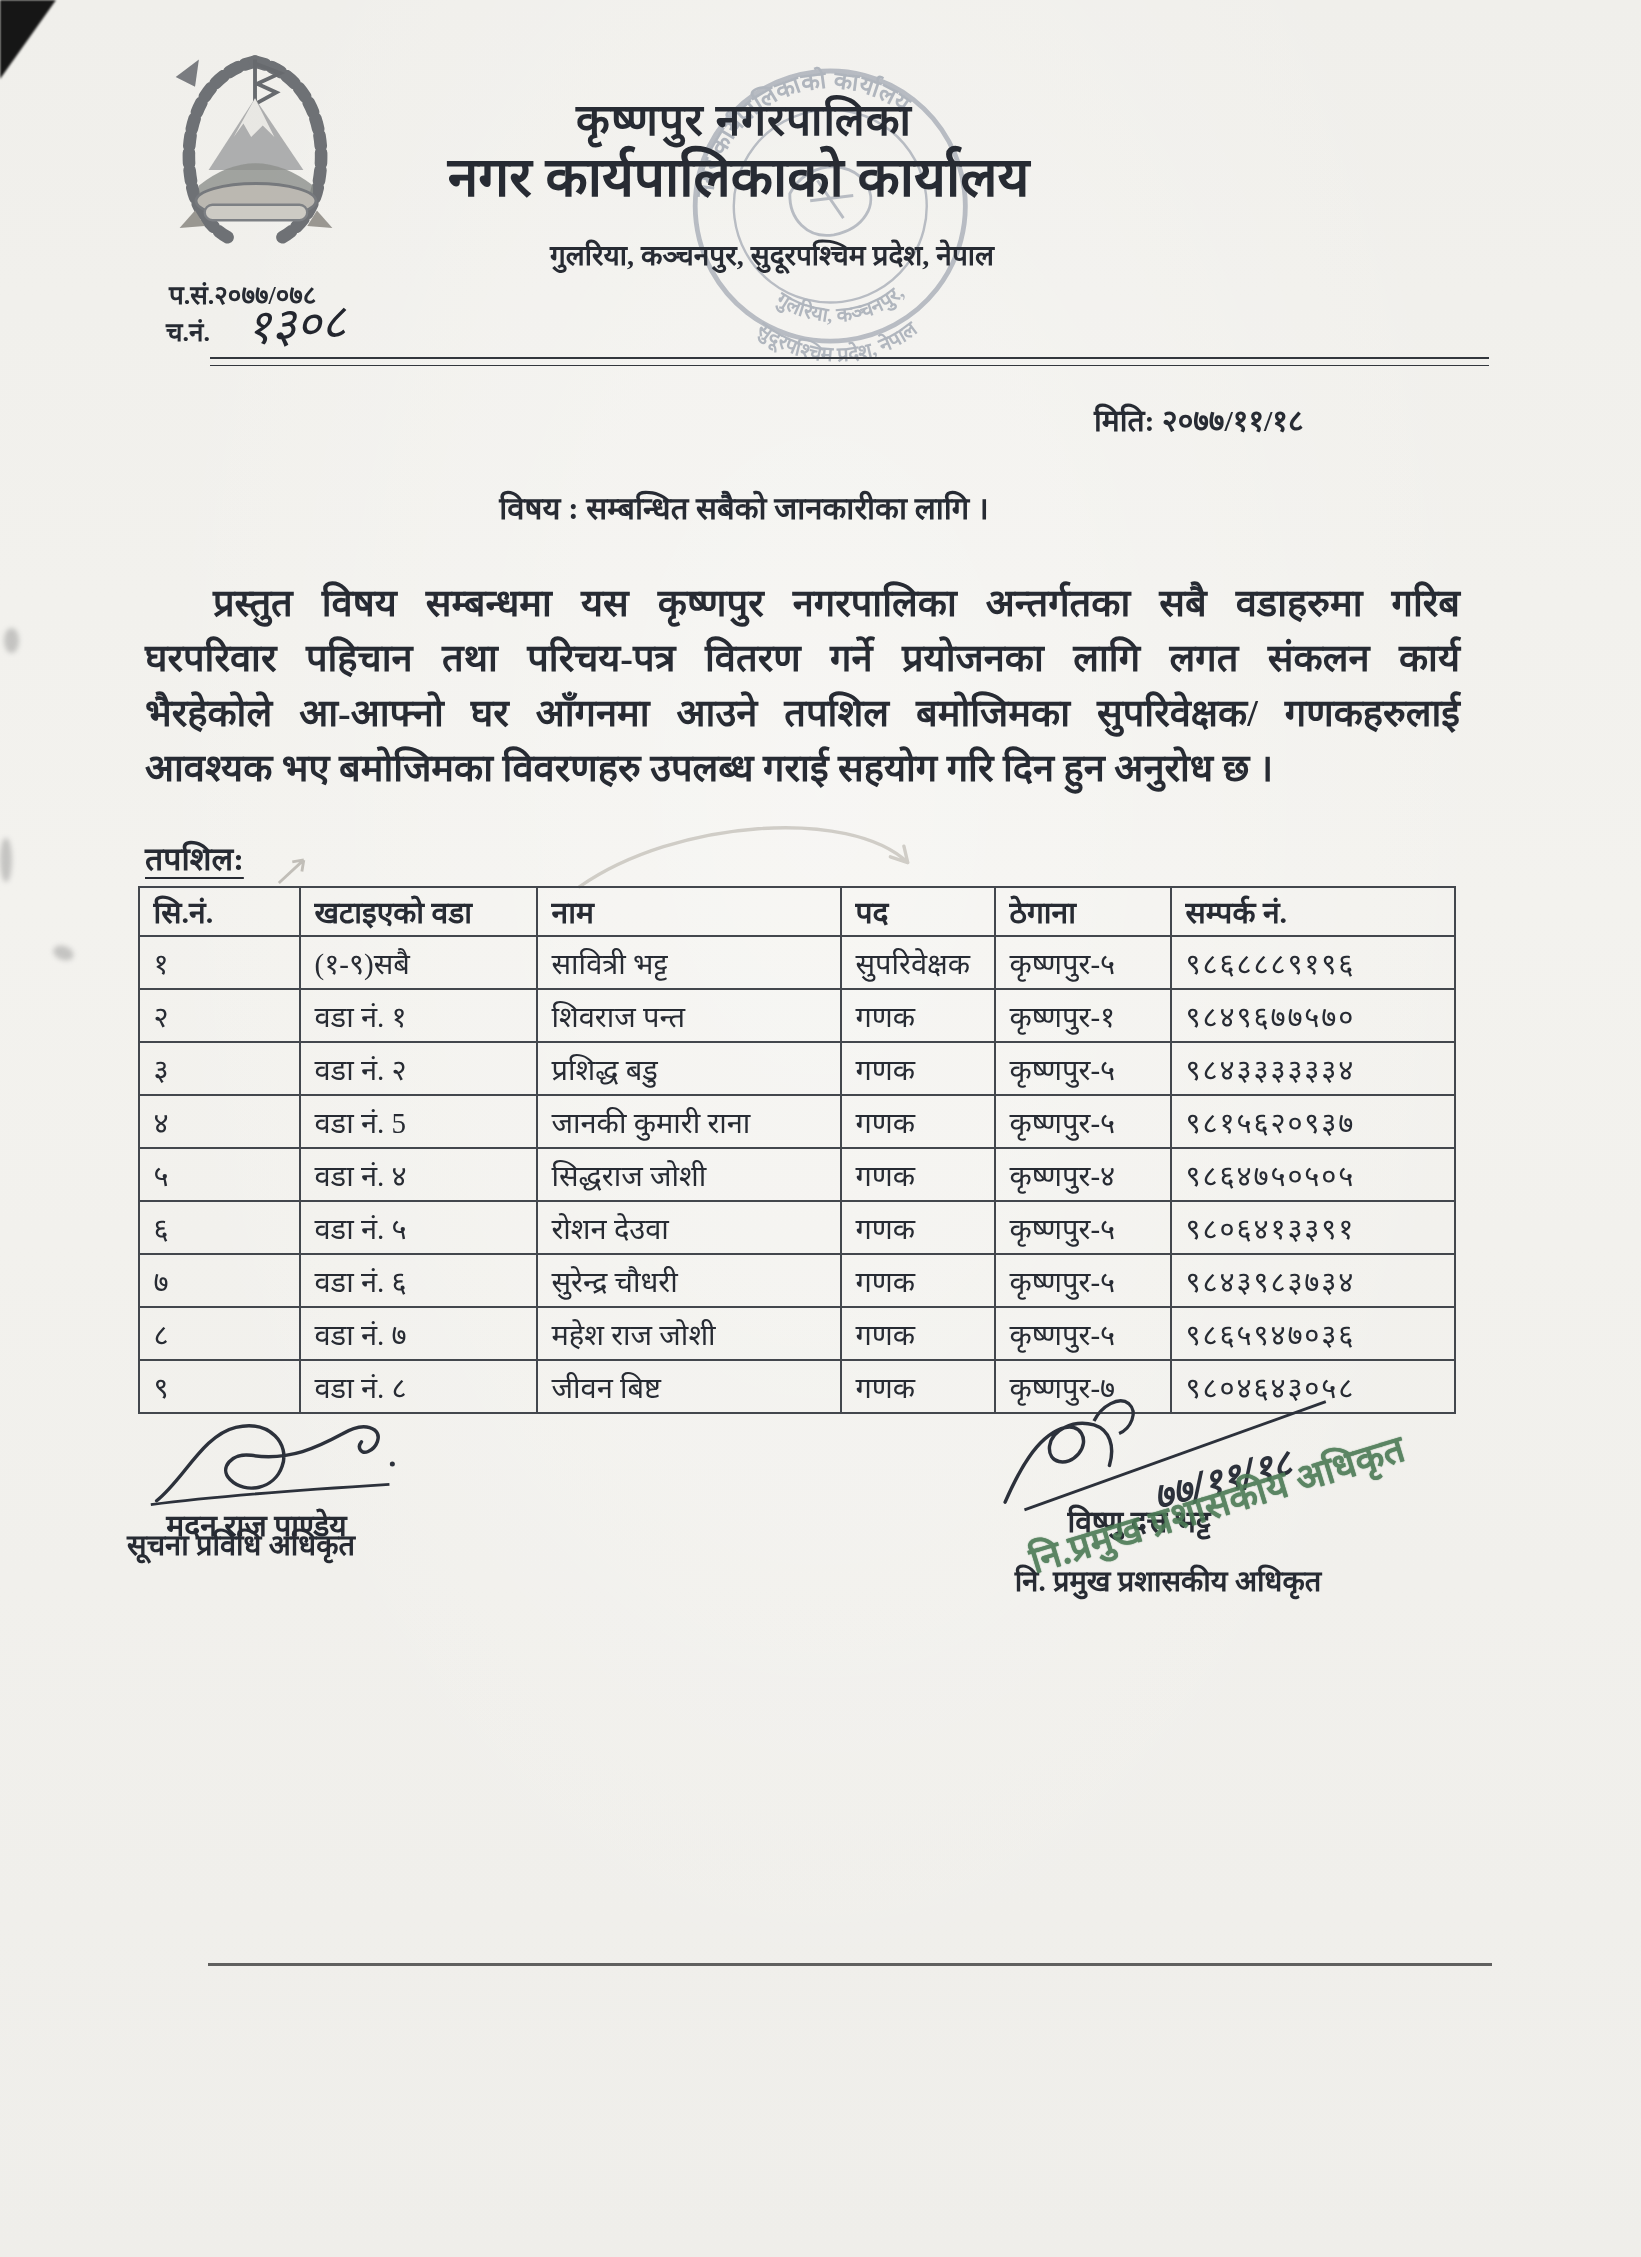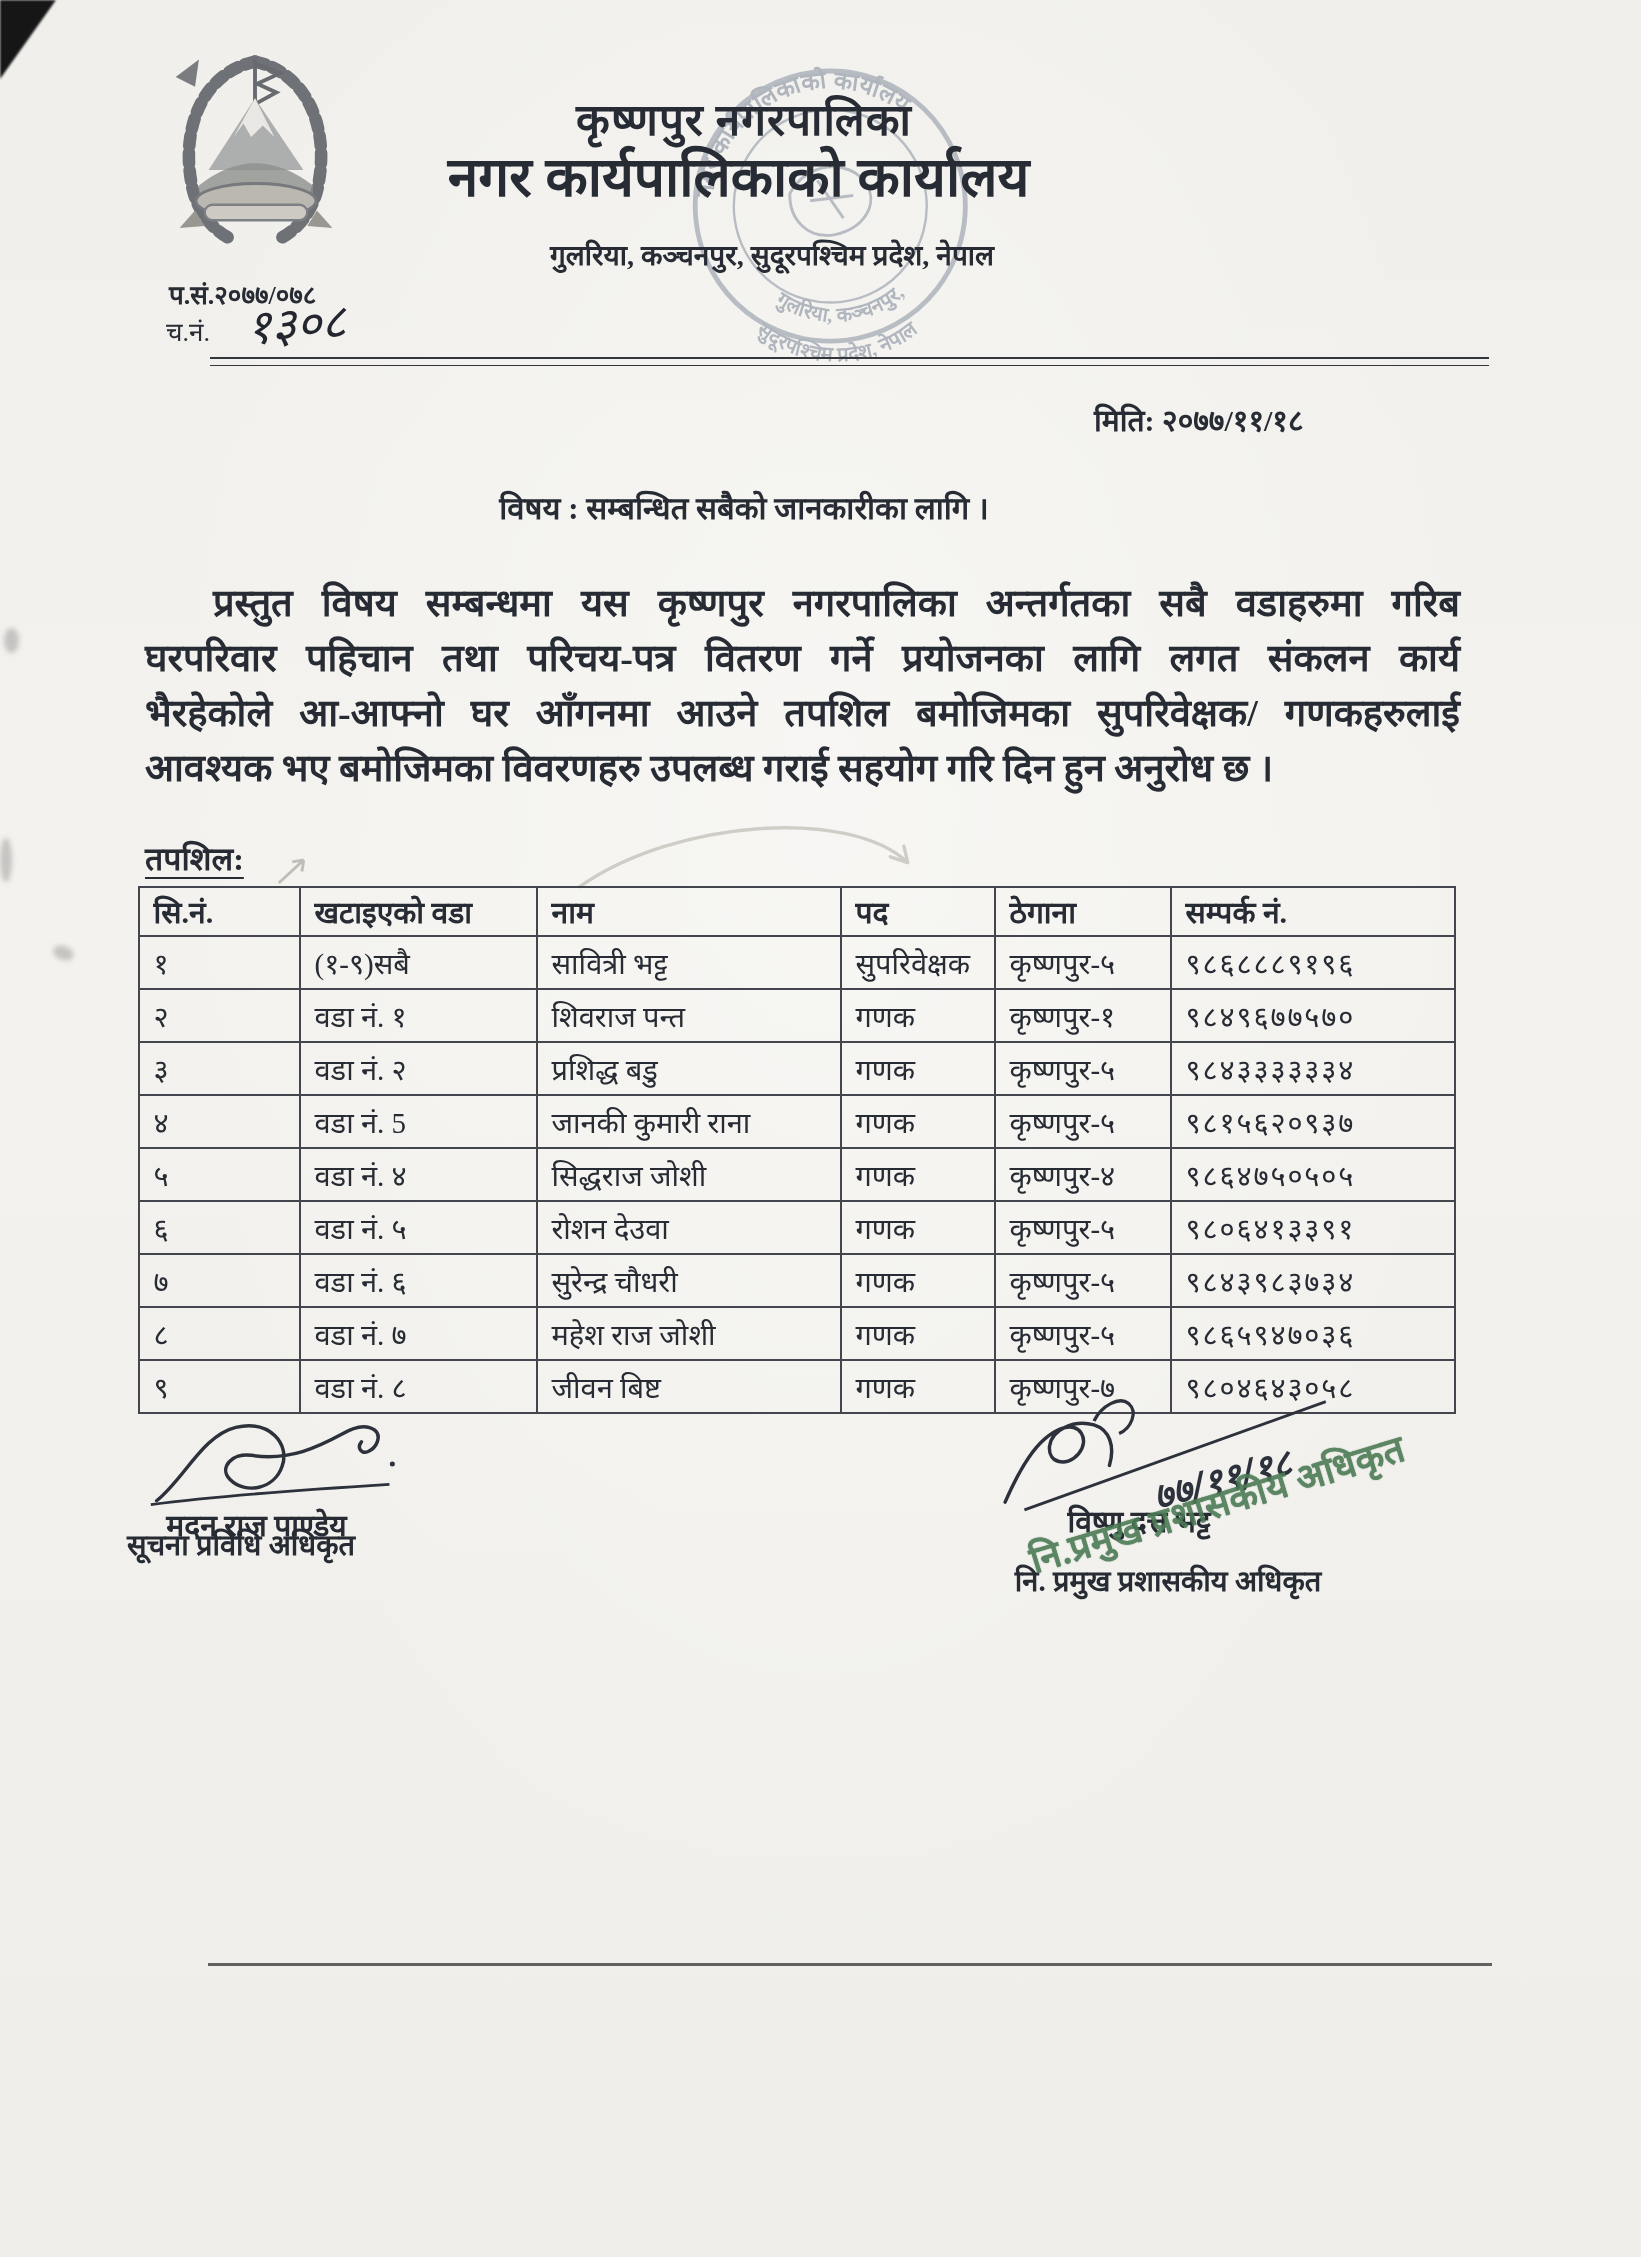--- a/index.html
+++ b/index.html
@@ -16,21 +16,21 @@
   .abs{position:absolute;}
   
   .corner-mark{top:0;left:0;width:0;height:0;border-top:79px solid #161616;border-right:56px solid transparent;filter:blur(1px);}
   .smudge{background:#8d8d8d;opacity:.45;border-radius:50%;filter:blur(2.4px);}
 
   
   .h-muni{top:58px;left:406px;width:676px;text-align:center;font-size:44px;font-weight:bold;letter-spacing:1px;margin-top:30px;}
   .h-office{top:137px;left:328px;width:821px;text-align:center;font-size:55px;font-weight:bold;}
   .h-addr{top:235px;left:434px;width:676px;text-align:center;font-size:28px;font-weight:bold;}
   .ref1{top:276px;left:169px;font-size:26px;font-weight:bold;}
-  .ref2{top:313px;left:166px;font-size:26px;font-weight:normal;}
+  .ref2{top:313px;left:166px;font-size:26px;font-weight:bold;}
   .ref2-val{top:290px;left:246px;font-size:48px;font-style:italic;transform:rotate(-4deg);font-family:"DejaVu Serif",serif;color:#23262e;}
   .rule-double{top:357px;left:210px;width:1279px;height:5.8px;border-top:2.4px solid #33373d;border-bottom:1.9px solid #33373d;}
   .date-line{top:399px;left:1086px;font-size:30px;font-weight:bold;margin-left:8px;}
   .subject{top:486px;left:406px;width:676px;text-align:center;font-size:31px;font-weight:bold;}
 
   
   .body-block{top:576px;left:145px;width:1315px;}
   .body-line{font-size:38px;line-height:55px;text-align:justify;text-align-last:justify;white-space:normal;font-weight:bold;}
   .body-line.first{padding-left:68px;}
   .body-line.last{text-align:left;text-align-last:auto;}

